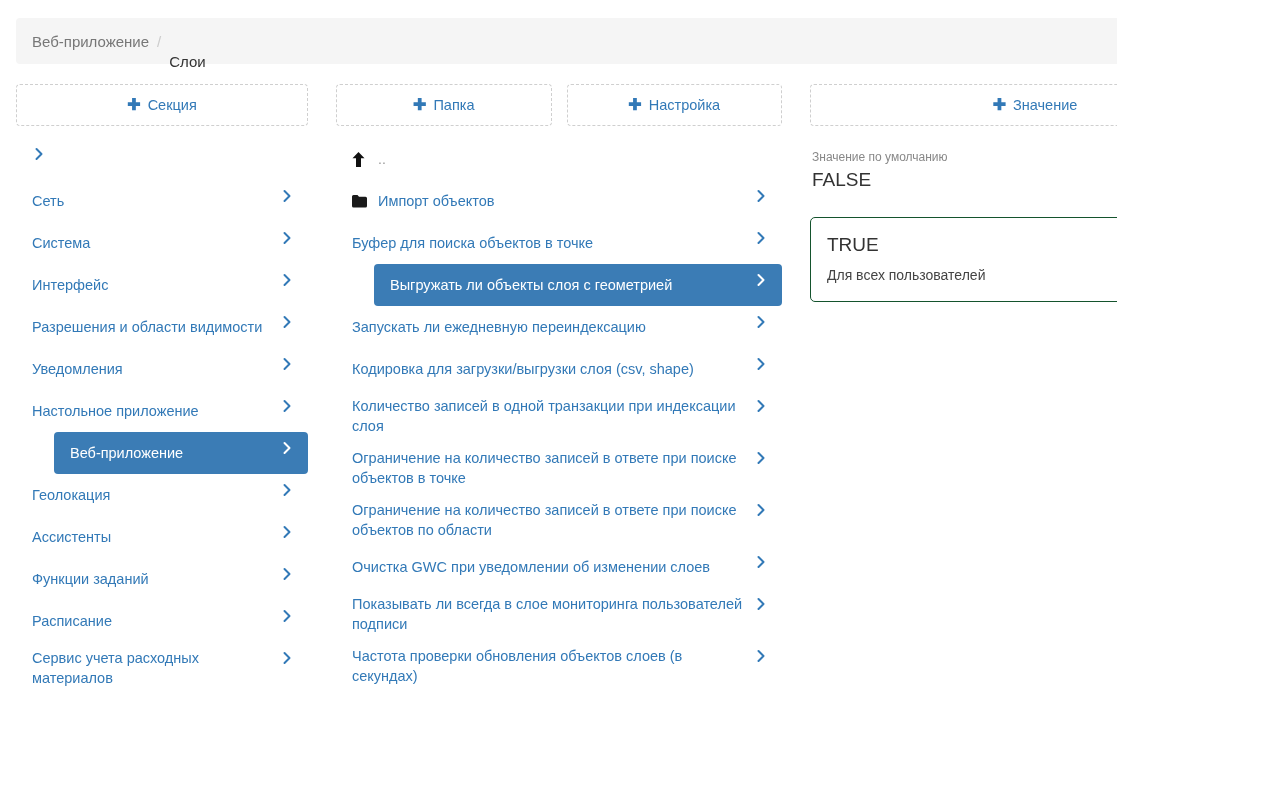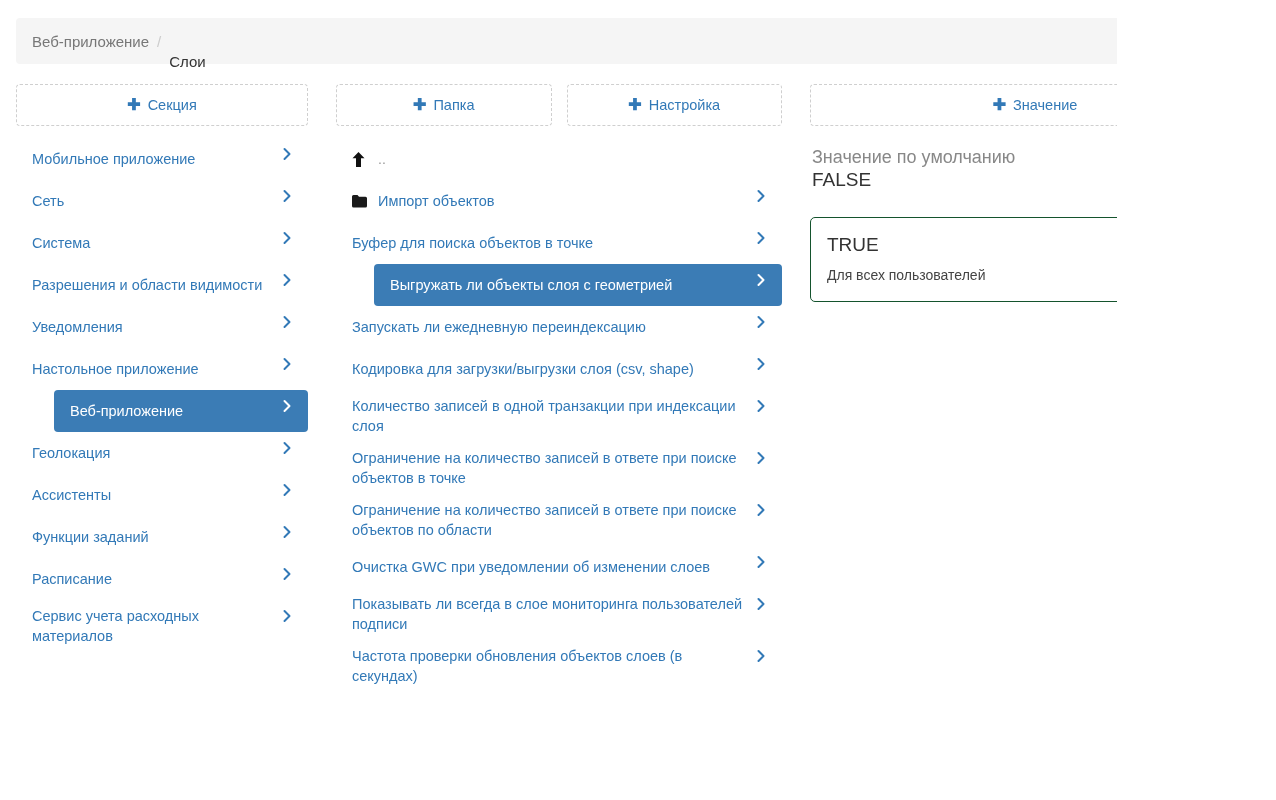--- a/index.html
+++ b/index.html
@@ -83,21 +83,21 @@
   .row.nav-up { color: #222222; cursor: pointer; }
   .row.nav-up .dots { color: #999999; font-size: 14px; }
   .icon-slot {
     flex: 0 0 auto; width: 26px;
     display: flex; align-items: center;
     color: #1a1a1a;
   }
 
   
   .default-block { margin-top: 22px; padding: 0 2px; }
-  .default-label { color: #888888; font-size: 18px; line-height: 18px; }
+  .default-label { color: #888888; font-size: 12px; line-height: 18px; }
   .default-value { color: #333333; font-size: 19px; line-height: 26px; margin-top: 1px; }
 
   .value-card {
     margin-top: 24px;
     border: 1px solid #14532d;
     border-radius: 5px;
     background: #ffffff;
     padding: 14px 16px 16px 16px;
     cursor: pointer;
   }
@@ -115,37 +115,44 @@
     <span class="crumb-current">Слои</span>
   </div>
 
   <div class="col col-1">
     <div class="add-btn">
       <span class="plus">✚</span>
       <span>Секция</span>
     </div>
     <div class="list" id="sidebar-list">
         <div class="row">
-          <span class="row-label">Мобильное приложение</span>
           <span class="chev">
             <svg width="14" height="14" viewBox="0 0 14 14" fill="none">
               <path d="M4.5 2 L9.5 7 L4.5 12" stroke-width="2" stroke-linecap="round" stroke-linejoin="round" fill="none"></path>
             </svg>
           </span>
         </div>
         <div class="row">
           <span class="row-label">Сеть</span>
           <span class="chev">
             <svg width="14" height="14" viewBox="0 0 14 14" fill="none">
               <path d="M4.5 2 L9.5 7 L4.5 12" stroke-width="2" stroke-linecap="round" stroke-linejoin="round" fill="none"></path>
             </svg>
           </span>
         </div>
         <div class="row">
           <span class="row-label">Система</span>
+          <span class="chev">
+            <svg width="14" height="14" viewBox="0 0 14 14" fill="none">
+              <path d="M4.5 2 L9.5 7 L4.5 12" stroke-width="2" stroke-linecap="round" stroke-linejoin="round" fill="none"></path>
+            </svg>
+          </span>
+        </div>
+        <div class="row">
+          <span class="row-label">Интерфейс</span>
           <span class="chev">
             <svg width="14" height="14" viewBox="0 0 14 14" fill="none">
               <path d="M4.5 2 L9.5 7 L4.5 12" stroke-width="2" stroke-linecap="round" stroke-linejoin="round" fill="none"></path>
             </svg>
           </span>
         </div>
         <div class="row">
           <span class="row-label">Разрешения и области видимости</span>
           <span class="chev">
             <svg width="14" height="14" viewBox="0 0 14 14" fill="none">

